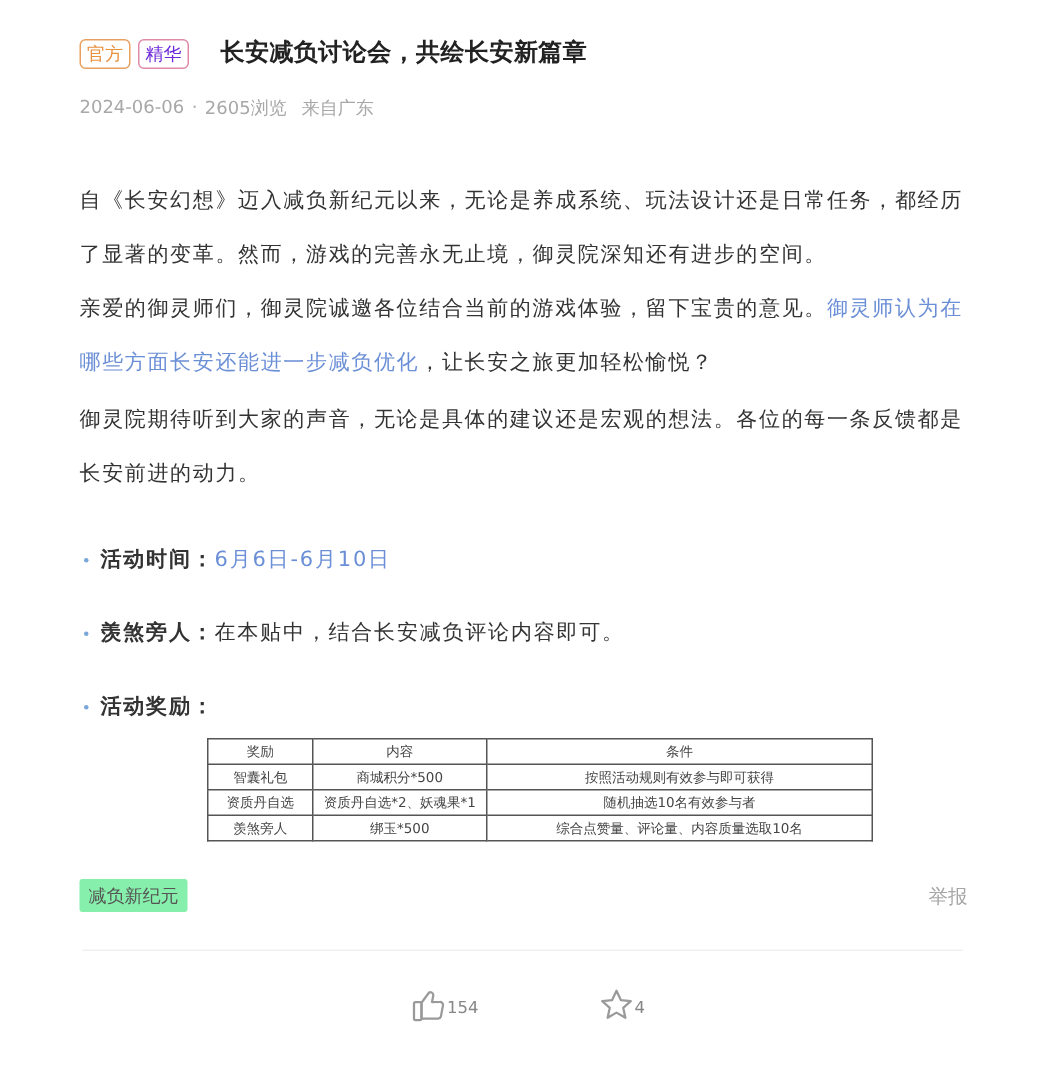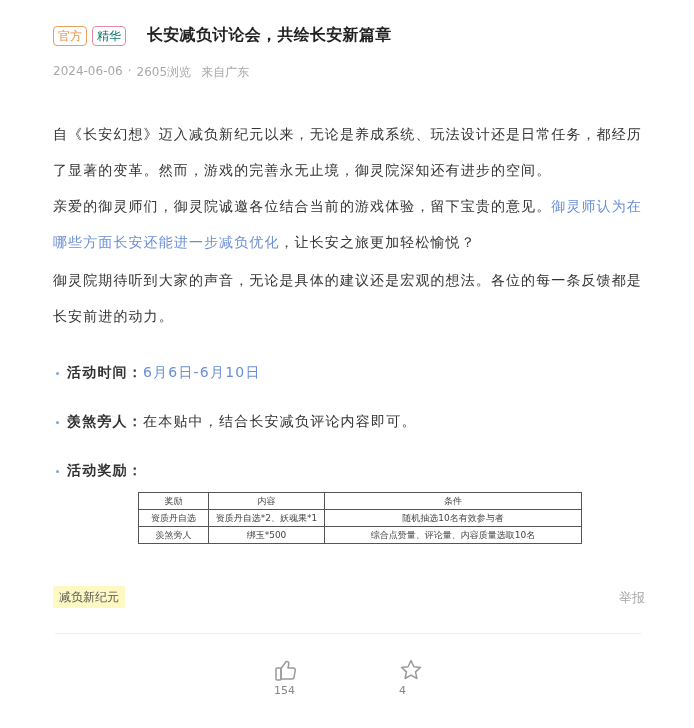--- a/index.html
+++ b/index.html
@@ -2,42 +2,42 @@
 <html><head>
 <meta charset="utf-8">
 <style>
   html, body { margin: 0; padding: 0; background: #ffffff; }
   body { width: 694px; height: 728px; position: relative; overflow: hidden;
          font-family: "DejaVu Sans", "Liberation Sans", sans-serif; color: #333; }
   .header { position: absolute; left: 53px; top: 25px; display: flex; align-items: center; }
   .tag { font-size: 12px; line-height: 18px; height: 18px; padding: 0 4px; border-radius: 4px;
          border: 1px solid; margin-right: 5px; box-sizing: content-box; }
   .tag.official { color: #e8913f; border-color: #e8a060; }
-  .tag.elite { color: #0f766e; border-color: #df8aa8; text-align: center; }
+  .tag.elite { color: #6d28d9; border-color: #df8aa8; text-align: center; }
   .title { font-size: 16px; font-weight: bold; color: #222; margin-left: 16px; letter-spacing: 0.3px; }
   .meta { position: absolute; left: 53px; top: 64px; font-size: 12px; color: #a8a8a8; display: flex; }
   .meta .dot { margin: 0 5px; }
   .meta .from { margin-left: 10px; }
   .para { position: absolute; left: 53px; width: 595px; font-size: 14px; line-height: 36px;
           color: #333; letter-spacing: 1.1px; margin: 0; }
   .para .link { color: #6b8fd6; }
   .bullet { position: absolute; left: 56px; font-size: 14px; color: #333; display: flex;
             align-items: center; letter-spacing: 1.2px; }
   .bullet .dot { width: 3px; height: 3px; border-radius: 50%; background: #7aa7d8; margin-right: 8px; }
   .bullet .label { font-weight: bold; }
   .bullet .val-blue { color: #6b8fd6; }
   table.rewards { position: absolute; left: 138px; top: 492px; width: 444px;
                   border-collapse: collapse; font-size: 9px; color: #444; }
   table.rewards td, table.rewards th { border: 1px solid #555; height: 16px; padding: 0;
                   text-align: center; font-weight: normal; }
-  .topic { position: absolute; left: 53px; top: 586px; background: #fef9c3; color: #555;
+  .topic { position: absolute; left: 53px; top: 586px; background: #86efac; color: #555;
            font-size: 12px; line-height: 22px; padding: 0 6px; border-radius: 2px; }
   .report { position: absolute; right: 49px; top: 589px; font-size: 13px; color: #a6a6a6; }
   .divider { position: absolute; left: 55px; top: 633px; width: 587px; height: 1px; background: #f0f0f0; }
-  .action { position: absolute; top: 658px; display: flex; flex-direction: column; align-items: flex-start;
+  .action { position: absolute; top: 658px; display: flex; flex-direction: row; align-items: center;
             font-size: 11px; color: #888; }
   .action svg { display: block; margin-bottom: 2px; }
 </style>
 </head>
 <body>
 
 <div class="header">
   <span class="tag official">官方</span>
   <span class="tag elite">精华</span>
   <span class="title">长安减负讨论会，共绘长安新篇章</span>
@@ -79,20 +79,25 @@
       <col style="width:116px">
       <col>
     </colgroup>
   <tbody>
       <tr>
     <th>奖励</th>
     <th>内容</th>
     <th>条件</th>
   </tr>
   <tr>
+    <td>智囊礼包</td>
+    <td>商城积分*500</td>
+    <td>按照活动规则有效参与即可获得</td>
+  </tr>
+  <tr>
     <td>资质丹自选</td>
     <td>资质丹自选*2、妖魂果*1</td>
     <td>随机抽选10名有效参与者</td>
   </tr>
   <tr>
     <td>羡煞旁人</td>
     <td>绑玉*500</td>
     <td>综合点赞量、评论量、内容质量选取10名</td>
   </tr>
 </tbody>

